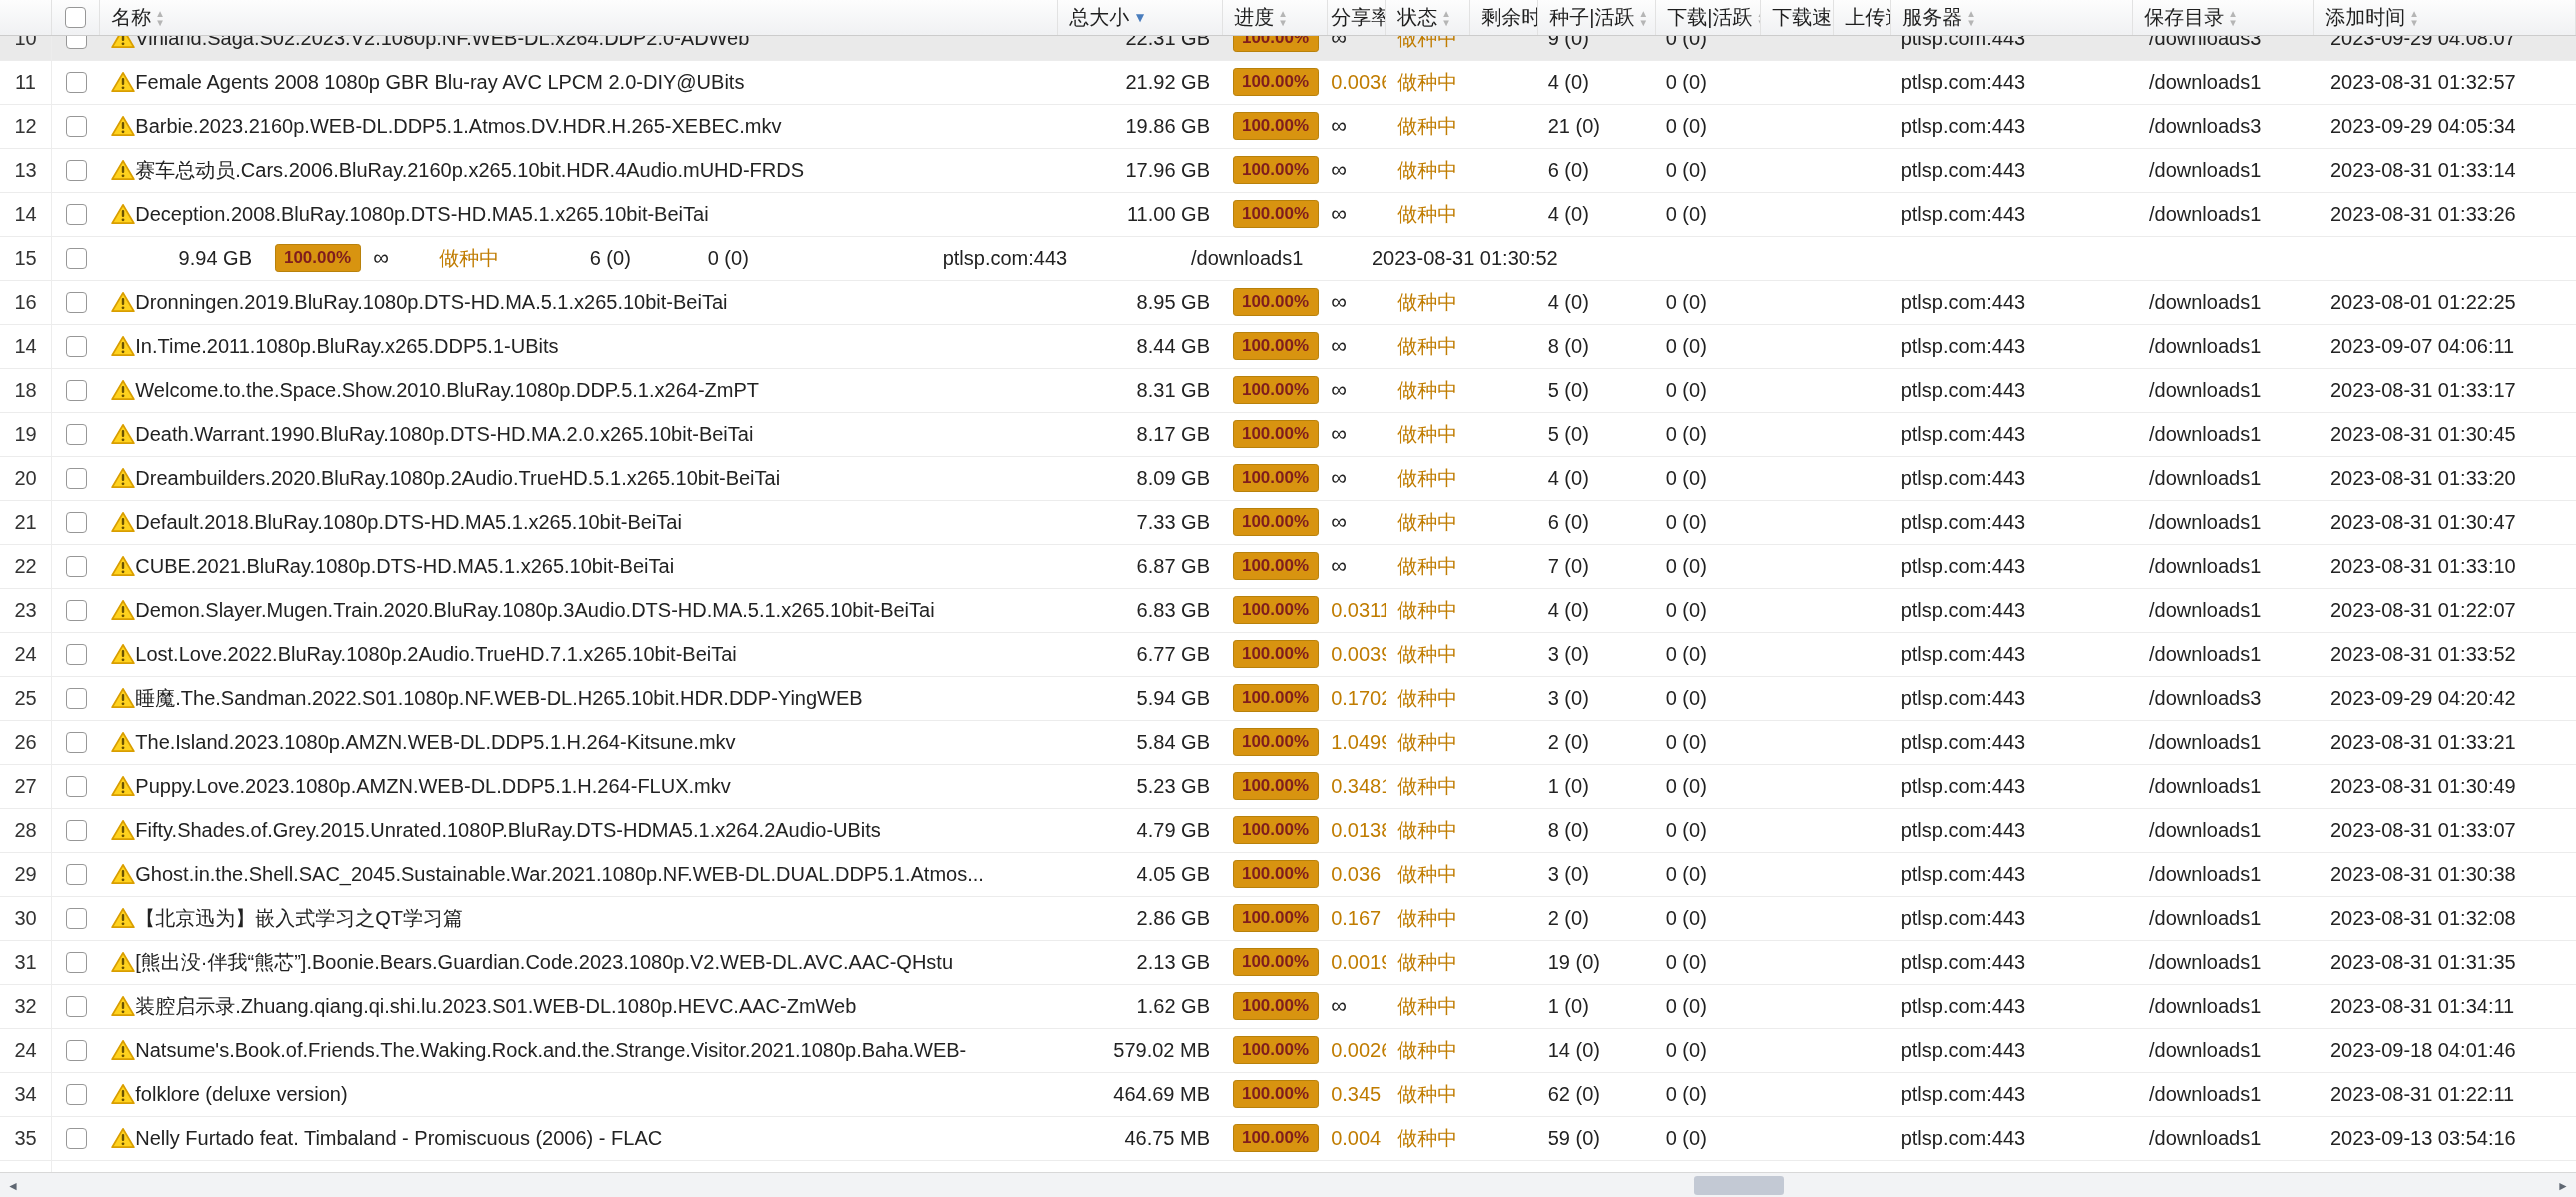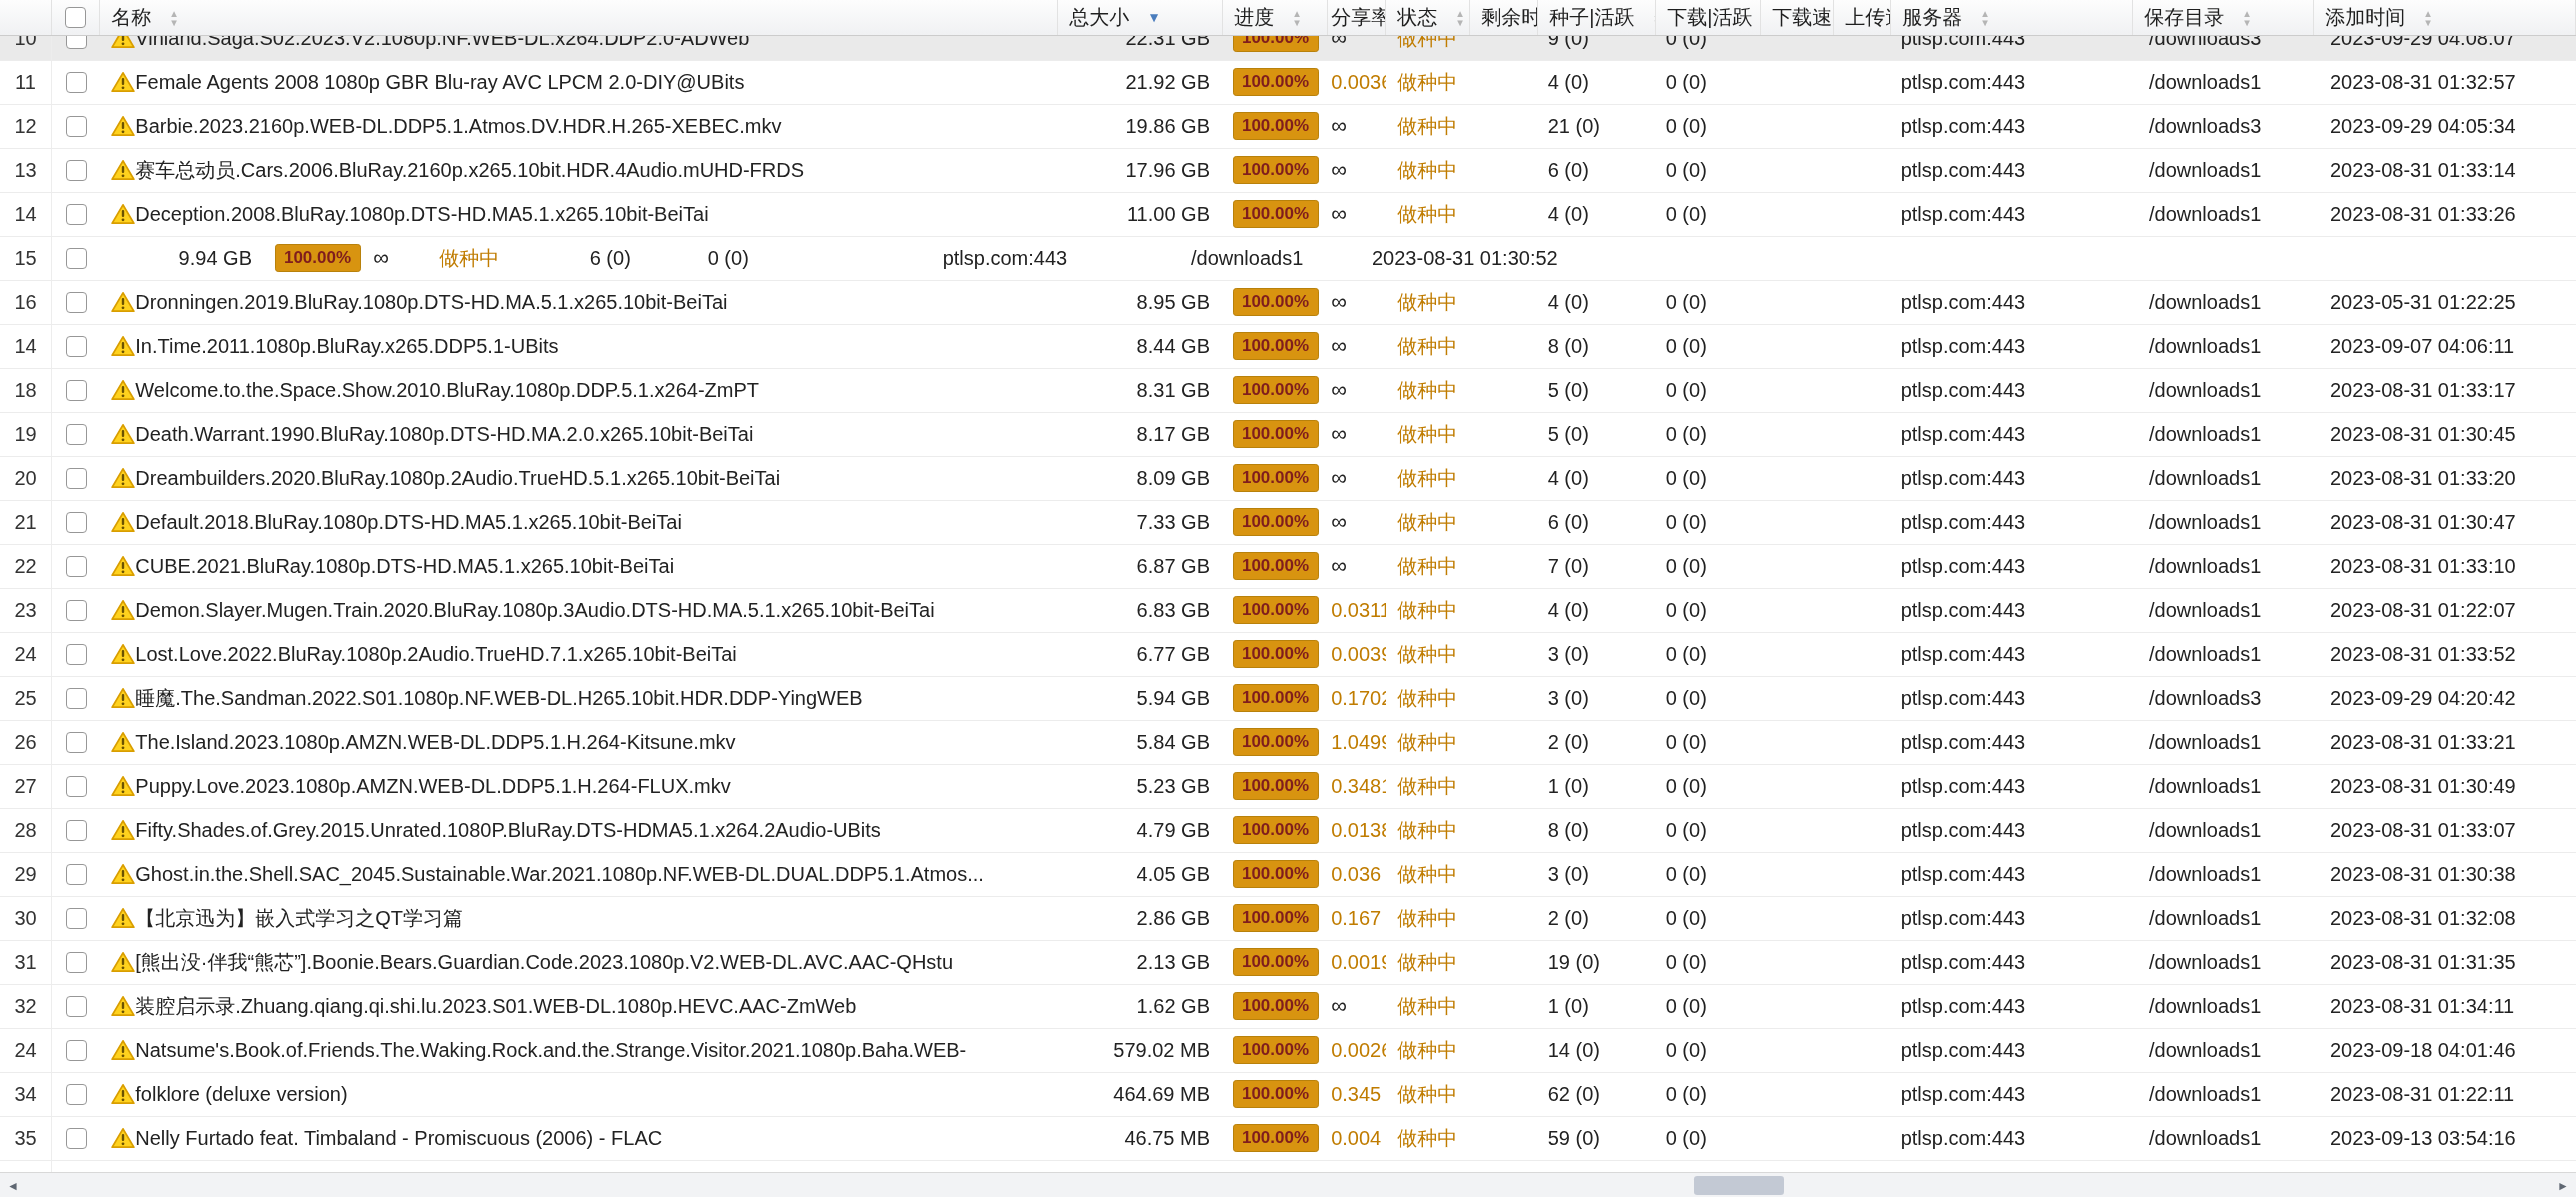--- a/index.html
+++ b/index.html
@@ -4,21 +4,21 @@
 <style>
   * { margin:0; padding:0; box-sizing:border-box; }
   html,body { width:2576px; height:1198px; overflow:hidden; background:#fff;
               font-family:"Liberation Sans","DejaVu Sans",sans-serif; }
   .app { width:2576px; height:1198px; display:flex; flex-direction:column; background:#fff; }
 
   
   .hdr { display:flex; flex:0 0 36px; height:36px;
          background:linear-gradient(#fdfdfd,#f0f1f3);
          border-bottom:0.8px solid #cccccc; overflow:hidden; }
-  .hcell { display:flex; align-items:center; justify-content:flex-start; gap:18px;
+  .hcell { display:flex; align-items:center; justify-content:flex-start; gap:4px;
            font-size:20px; color:#1f1f1f; white-space:nowrap; overflow:hidden;
            flex:0 0 auto; border-right:0.8px solid #e2e2e2; padding-left:11.3px; height:100%; }
   .hcell.c-num, .hcell.c-check { padding:0; justify-content:center; }
   .hcell.c-ratio { padding-left:3.2px; }
   .sorts { display:flex; flex-direction:column; line-height:1; font-size:9.7px; color:#b5b5b5; }
   .sorts span { height:9px; display:block; }
   .sort-desc { color:#4a7dbd; font-size:13.7px; }
 
   
   .tbody { flex:1 1 auto; overflow:hidden; position:relative; }
@@ -341,21 +341,21 @@
         </div>
         <div class="cell c-ratio ratio-inf">∞</div>
         <div class="cell c-status status">做种中</div>
         <div class="cell c-eta"></div>
         <div class="cell c-seeds">4 (0)</div>
         <div class="cell c-peers">0 (0)</div>
         <div class="cell c-dlspeed"></div>
         <div class="cell c-upspeed"></div>
         <div class="cell c-server">ptlsp.com:443</div>
         <div class="cell c-savedir">/downloads1</div>
-        <div class="cell c-added">2023-05-31 01:22:25</div>
+        <div class="cell c-added">2023-08-01 01:22:25</div>
       </div>
       <div class="row">
         <div class="cell c-num">14</div>
         <div class="cell c-check">
           <span class="cb"></span>
         </div>
         <div class="cell c-name">
           <span class="warn">
             <svg width="24" height="22" viewBox="0 0 16 14">
               <path d="M8 .9 L15.2 13.1 L.8 13.1 Z" fill="#ffd21e" stroke="#d99e00" stroke-width="1.2" stroke-linejoin="round"></path>

